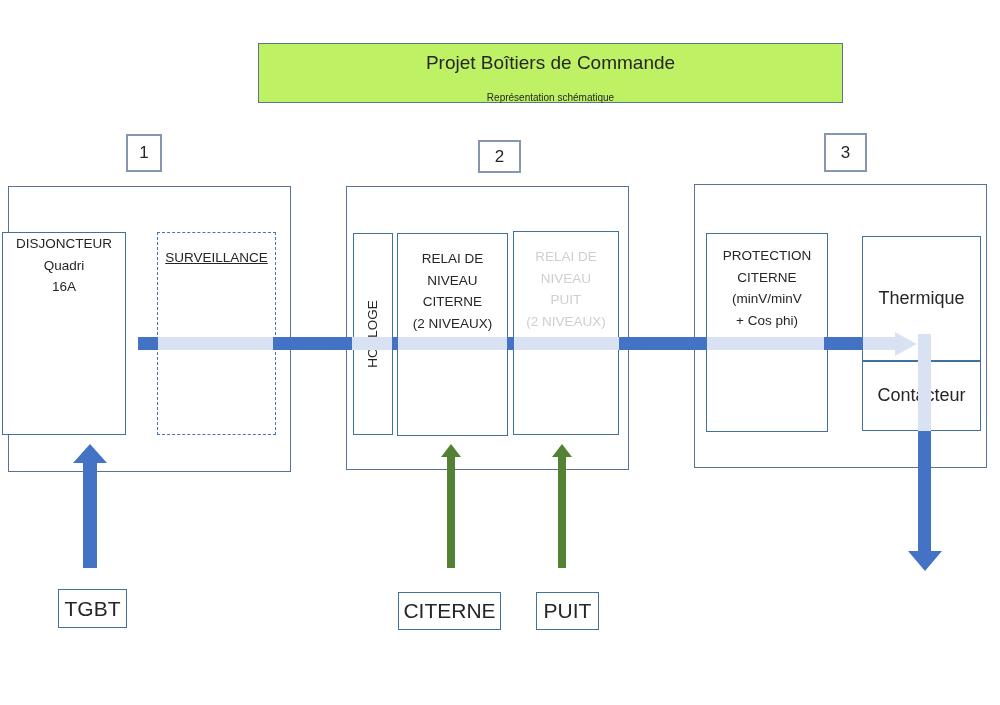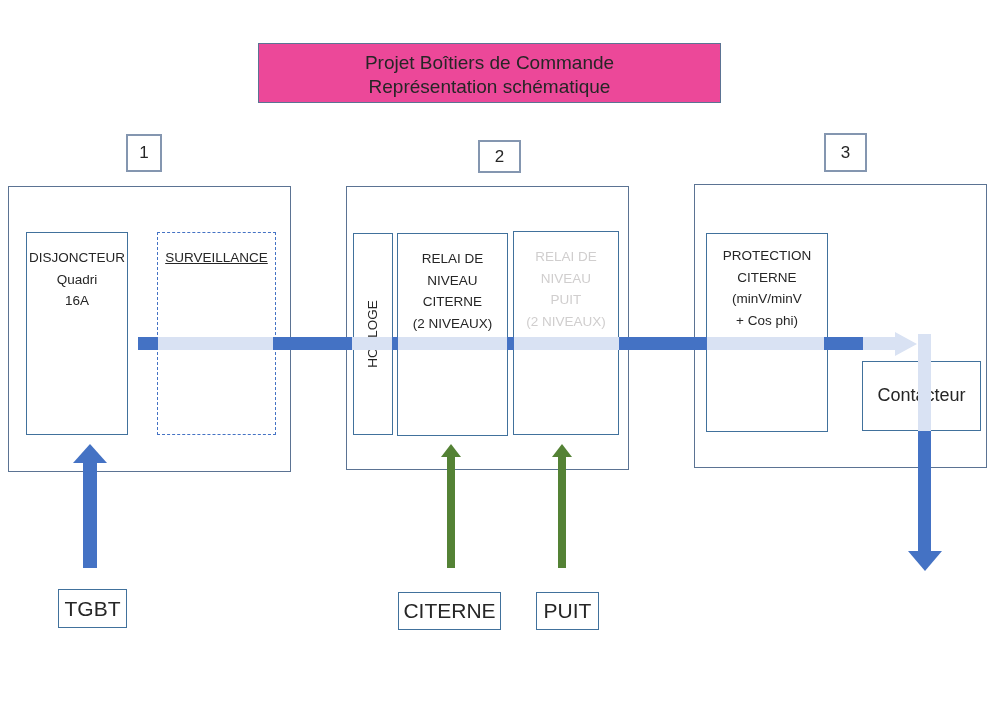--- a/index.html
+++ b/index.html
@@ -13,27 +13,27 @@
     position: relative;
     width: 1000px;
     height: 705px;
     background: #ffffff;
     overflow: hidden;
   }
   .abs { position: absolute; box-sizing: border-box; }
 
   
   .title-box {
-    left: 258px; top: 43px; width: 463px; height: 60px;
+    left: 258px; top: 43px; width: 585px; height: 60px;
     border: 1px solid #5b7393;
     text-align: center;
-    background: #ec4899;
+    background: #bef264;
   }
   .title-main { font-size: 19px; margin-top: 8px; }
-  .title-sub  { font-size: 19px; margin-top: 2px; }
+  .title-sub  { font-size: 10px; margin-top: 18px; }
 
   .num-box {
     border: 2px solid #8496b0;
     background: #ffffff;
     display: flex; align-items: center; justify-content: center;
     font-size: 17px;
   }
   .num-1 { left: 126px; top: 134px; width: 36px; height: 38px; }
   .num-2 { left: 478px; top: 140px; width: 43px; height: 33px; }
   .num-3 { left: 824px; top: 133px; width: 43px; height: 39px; }
@@ -48,21 +48,21 @@
   .sec-3 { left: 694px; top: 184px; width: 293px; height: 284px; }
 
   .inner-box {
     border: 1px solid #41719c;
     background: #ffffff;
     text-align: center;
     font-size: 13.5px;
     line-height: 21.5px;
     z-index: 2;
   }
-  .disjoncteur  { left: 26px;  top: 232px; width: 102px; height: 203px; padding-top: 14px; }
+  .disjoncteur  { left: 2px;  top: 232px; width: 124px; height: 203px; padding-top: 0; }
   .surveillance { left: 157px; top: 232px; width: 119px; height: 203px; padding-top: 14px;
                   border: 1px dashed #4472c4; text-decoration: underline; }
   .horloge      { left: 353px; top: 233px; width: 40px;  height: 202px; }
   .horloge-text {
     position: absolute; left: 50%; top: 50%;
     transform: translate(-50%, -50%) rotate(-90deg);
     white-space: nowrap; font-size: 13.5px;
   }
   .relai-citerne { left: 397px; top: 233px; width: 111px; height: 203px; padding-top: 14px; }
   .relai-puit    { left: 513px; top: 231px; width: 106px; height: 204px; padding-top: 14px;
@@ -179,20 +179,23 @@
     <div>PUIT</div>
     <div>(2 NIVEAUX)</div>
   </div>
 
   <div class="abs inner-box protection">
     <div>PROTECTION</div>
     <div>CITERNE</div>
     <div>(minV/minV</div>
     <div>+ Cos phi)</div>
   </div>
+  <div class="abs inner-box thermique">
+    <span>Thermique</span>
+  </div>
   <div class="abs inner-box contacteur">
     <span>Contacteur</span>
   </div>
 
   <div class="abs bar light-bar"></div>
   <div class="abs light-head"></div>
   <div class="abs dark-seg d1"></div>
   <div class="abs dark-seg d2"></div>
   <div class="abs dark-seg d3"></div>
   <div class="abs dark-seg d4"></div>

